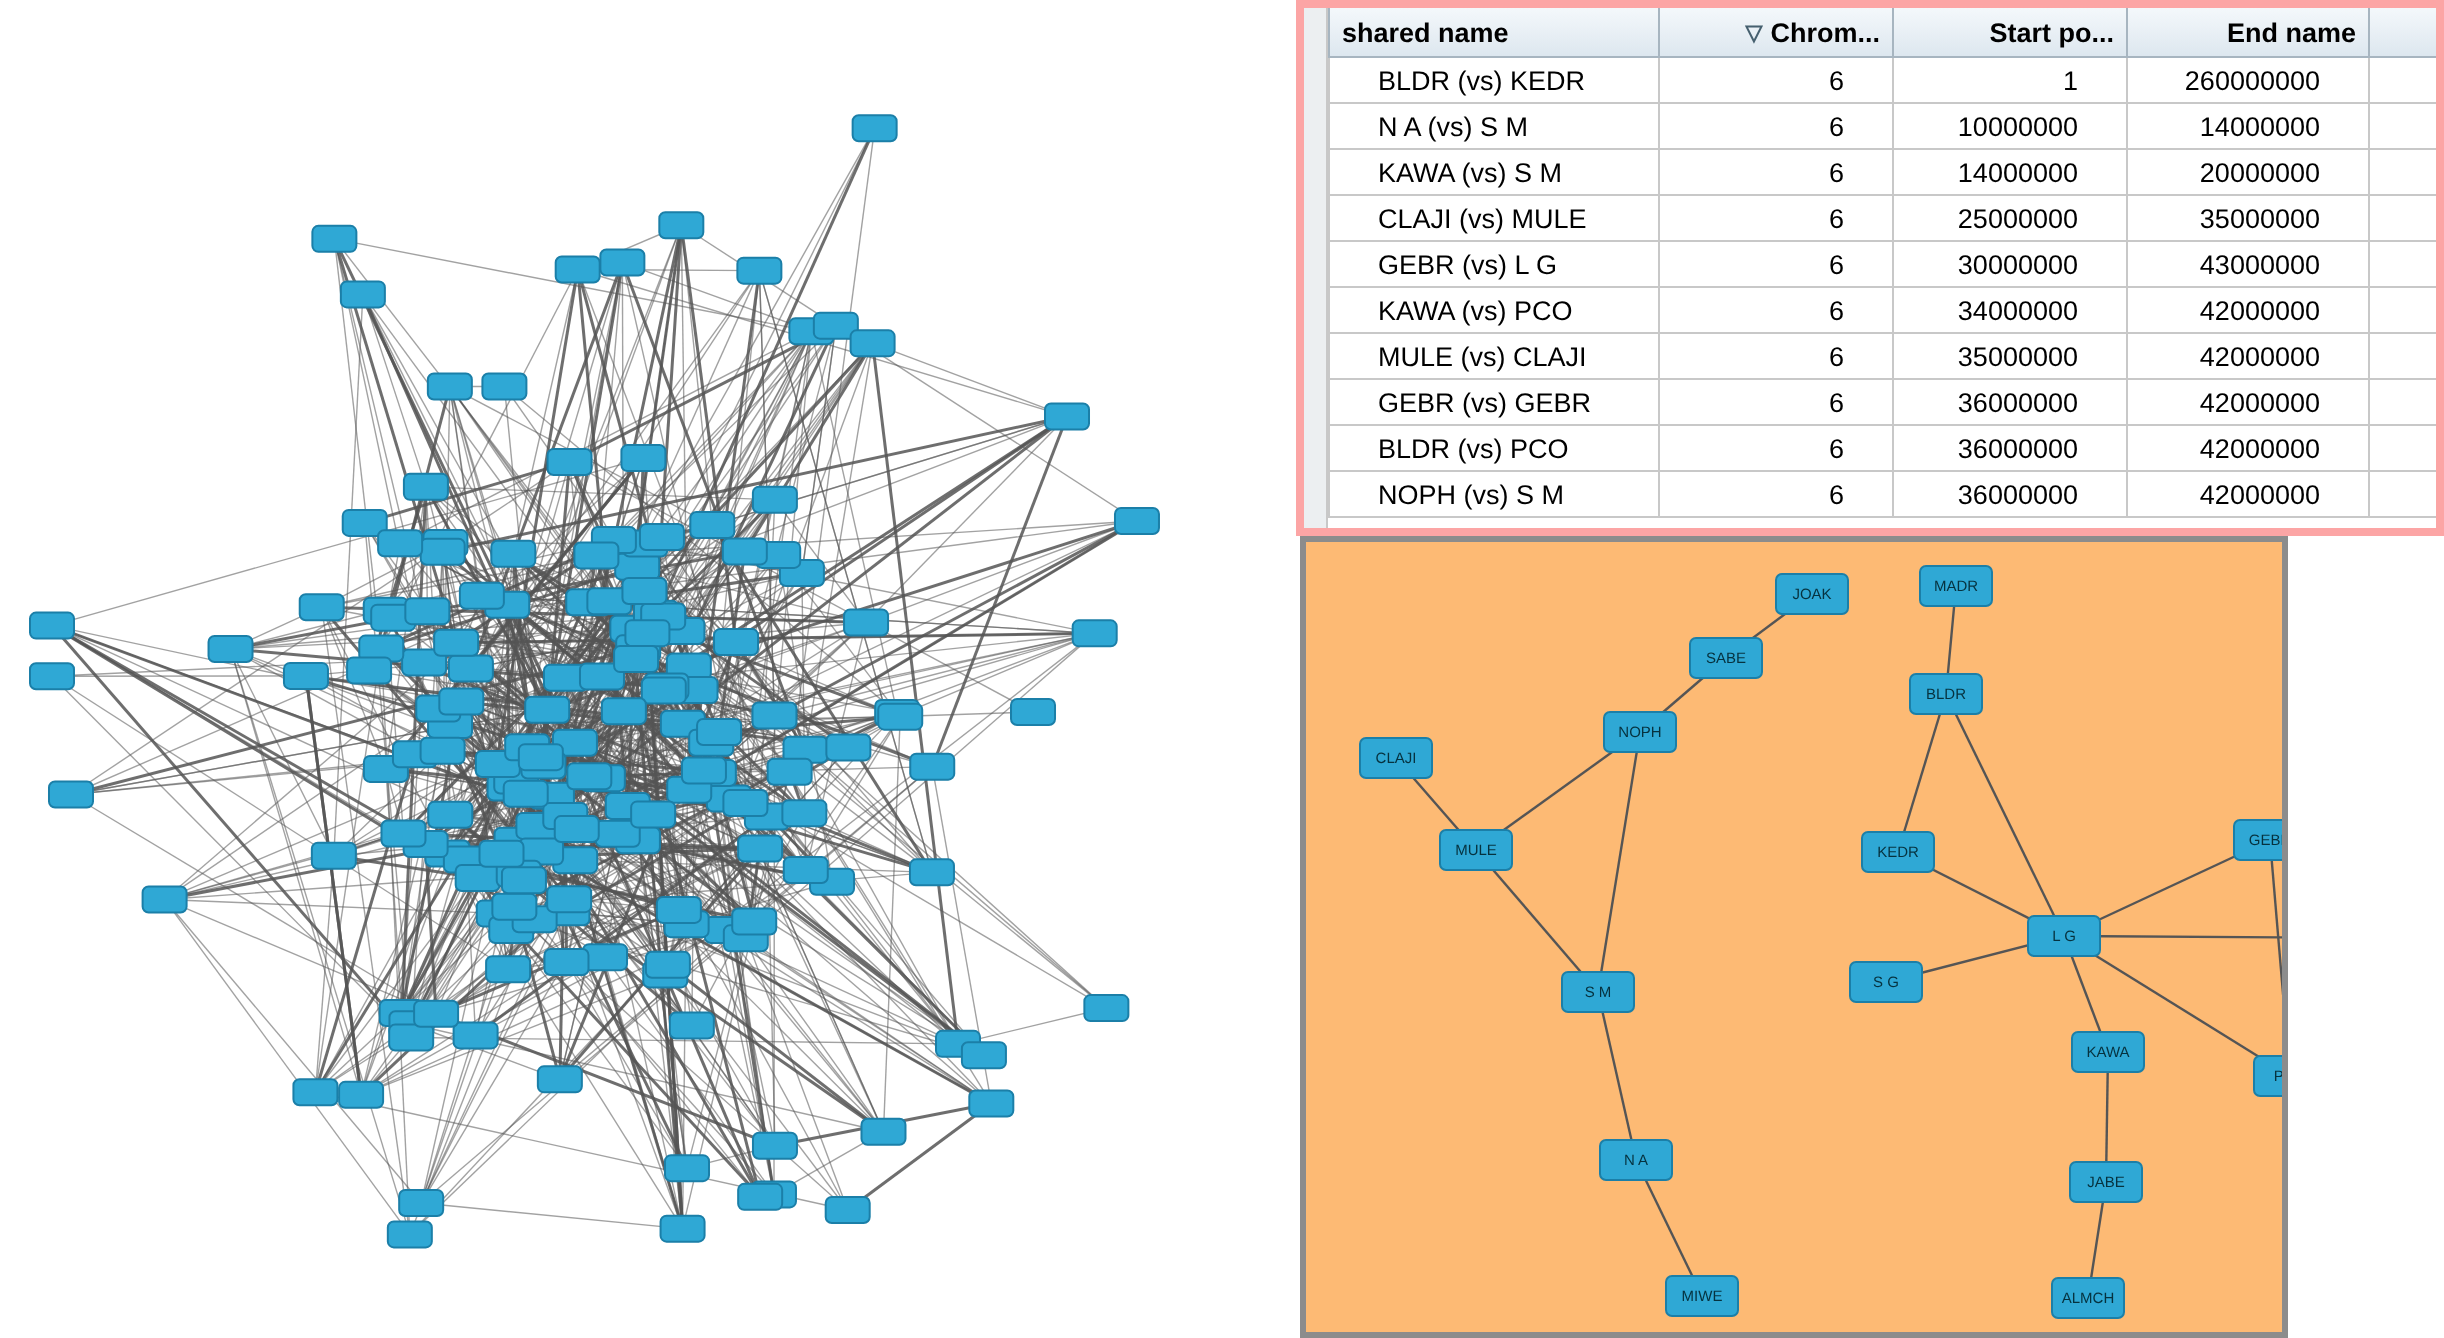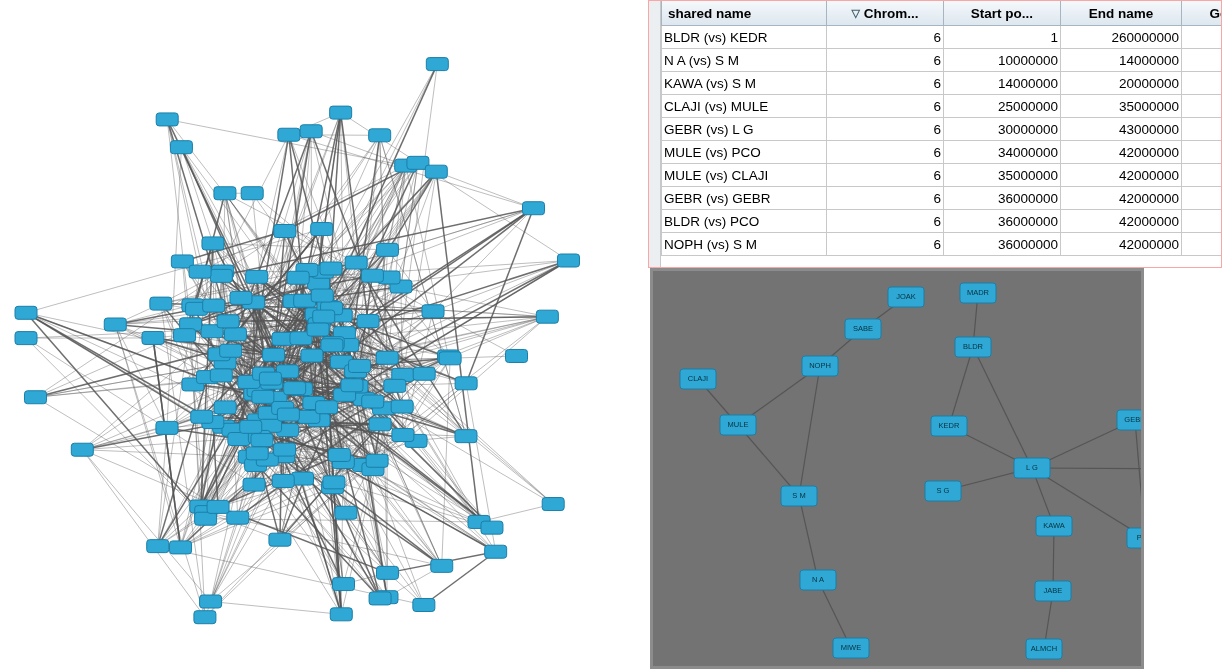--- a/index.html
+++ b/index.html
@@ -24,50 +24,50 @@
     overflow: hidden;
   }
   #left-network svg { display: block; }
 
   
   #table-panel {
     position: absolute;
     left: 648px; top: 0;
     width: 574px; height: 268px;
     background: #ffffff;
-    border: 1px solid #fca5a5;
+    border: 4px solid #fca5a5;
     box-sizing: border-box;
     overflow: hidden;
   }
   table.data-table {
     border-collapse: collapse;
     width: 100%;
     font-size: 13.5px;
     color: #000;
     table-layout: fixed;
   }
   table.data-table th {
     background: linear-gradient(to bottom, #f4f8fb 0%, #dde7ef 100%);
     border: 1px solid #a7b5c0;
     border-top: none;
     height: 24px;
     font-weight: bold;
     font-size: 13.5px;
     padding: 0 6px;
-    text-align: center;
+    text-align: right;
     white-space: nowrap;
     overflow: hidden;
     position: relative;
   }
   table.data-table th.th-left { text-align: left; }
   table.data-table td {
     border: 1px solid #c8c8c8;
     border-top: none;
     height: 22px;
-    padding: 0 2px;
+    padding: 0 24px;
     white-space: nowrap;
     overflow: hidden;
     background: #ffffff;
   }
   td.col-name { text-align: left; }
   td.col-num { text-align: right; }
   .filter-glyph {
     display: inline-block;
     margin-right: 4px;
     color: #46606f;
@@ -89,21 +89,21 @@
     border-right: 1px solid #c8c8c8;
     box-sizing: border-box;
   }
   #table-scroll-area { margin-left: 12px; }
 
   
   #sub-network {
     position: absolute;
     left: 650px; top: 268px;
     width: 494px; height: 401px;
-    background: #737373;
+    background: #fdba74;
     border: 3px solid #8c8c8c;
     box-sizing: border-box;
     overflow: hidden;
   }
   #sub-network svg { display: block; }
 
   
   .node-rect {
     fill: #2fa8d5;
     stroke: #1b7fa8;
@@ -1520,21 +1520,21 @@
             <td class="col-num col-w5">5.9</td>
           </tr>
           <tr>
             <td class="col-name col-w1">GEBR (vs) L G</td>
             <td class="col-num col-w2">6</td>
             <td class="col-num col-w3">30000000</td>
             <td class="col-num col-w4">43000000</td>
             <td class="col-num col-w5">16.9</td>
           </tr>
           <tr>
-            <td class="col-name col-w1">MULE (vs) PCO</td>
+            <td class="col-name col-w1">KAWA (vs) PCO</td>
             <td class="col-num col-w2">6</td>
             <td class="col-num col-w3">34000000</td>
             <td class="col-num col-w4">42000000</td>
             <td class="col-num col-w5">11.4</td>
           </tr>
           <tr>
             <td class="col-name col-w1">MULE (vs) CLAJI</td>
             <td class="col-num col-w2">6</td>
             <td class="col-num col-w3">35000000</td>
             <td class="col-num col-w4">42000000</td>

